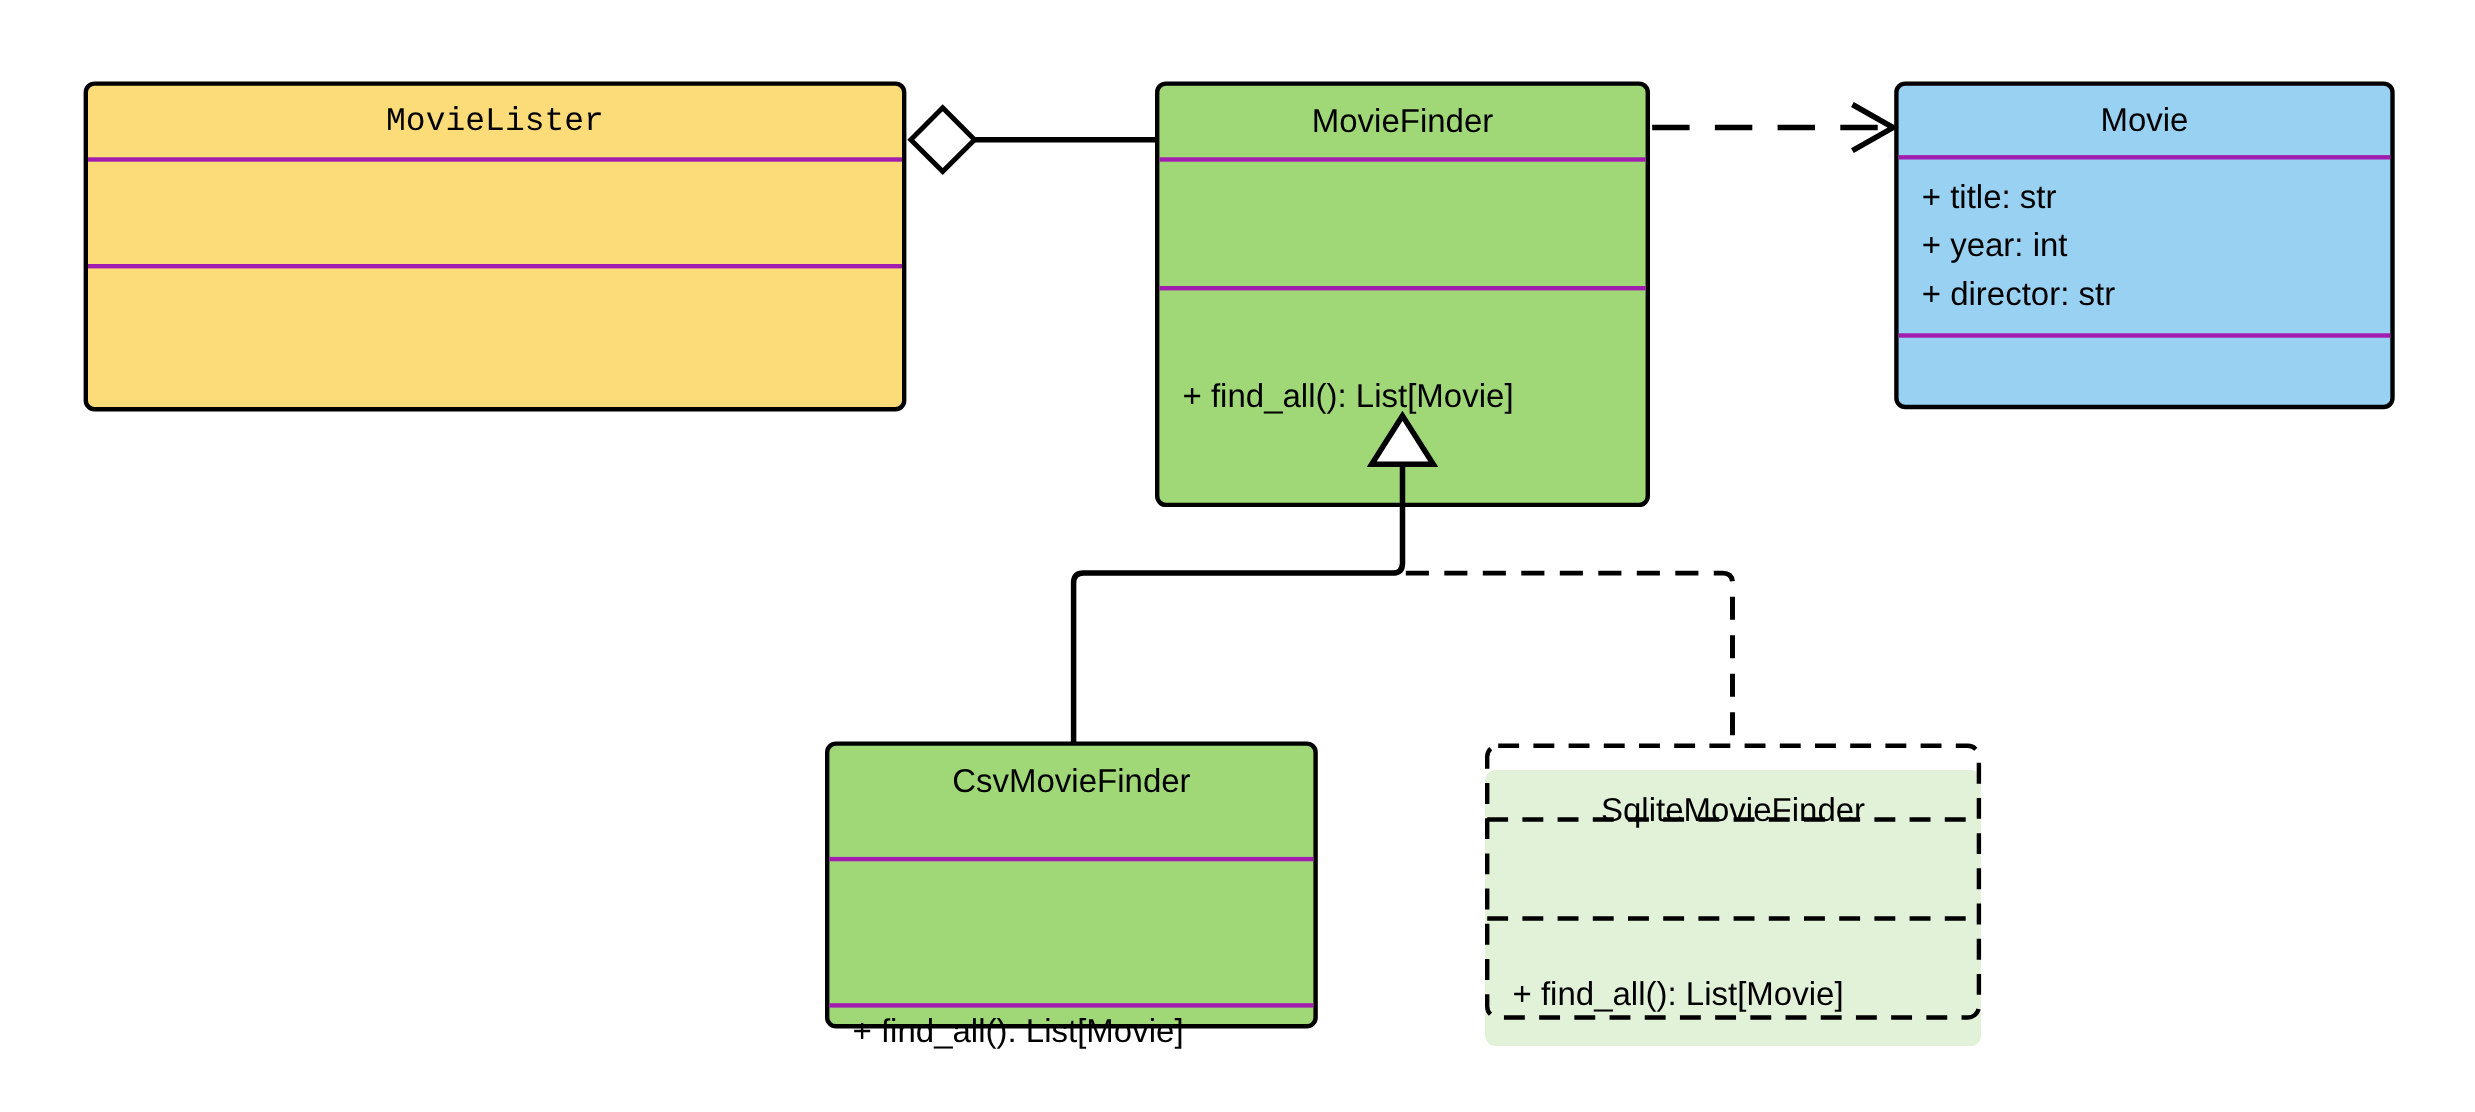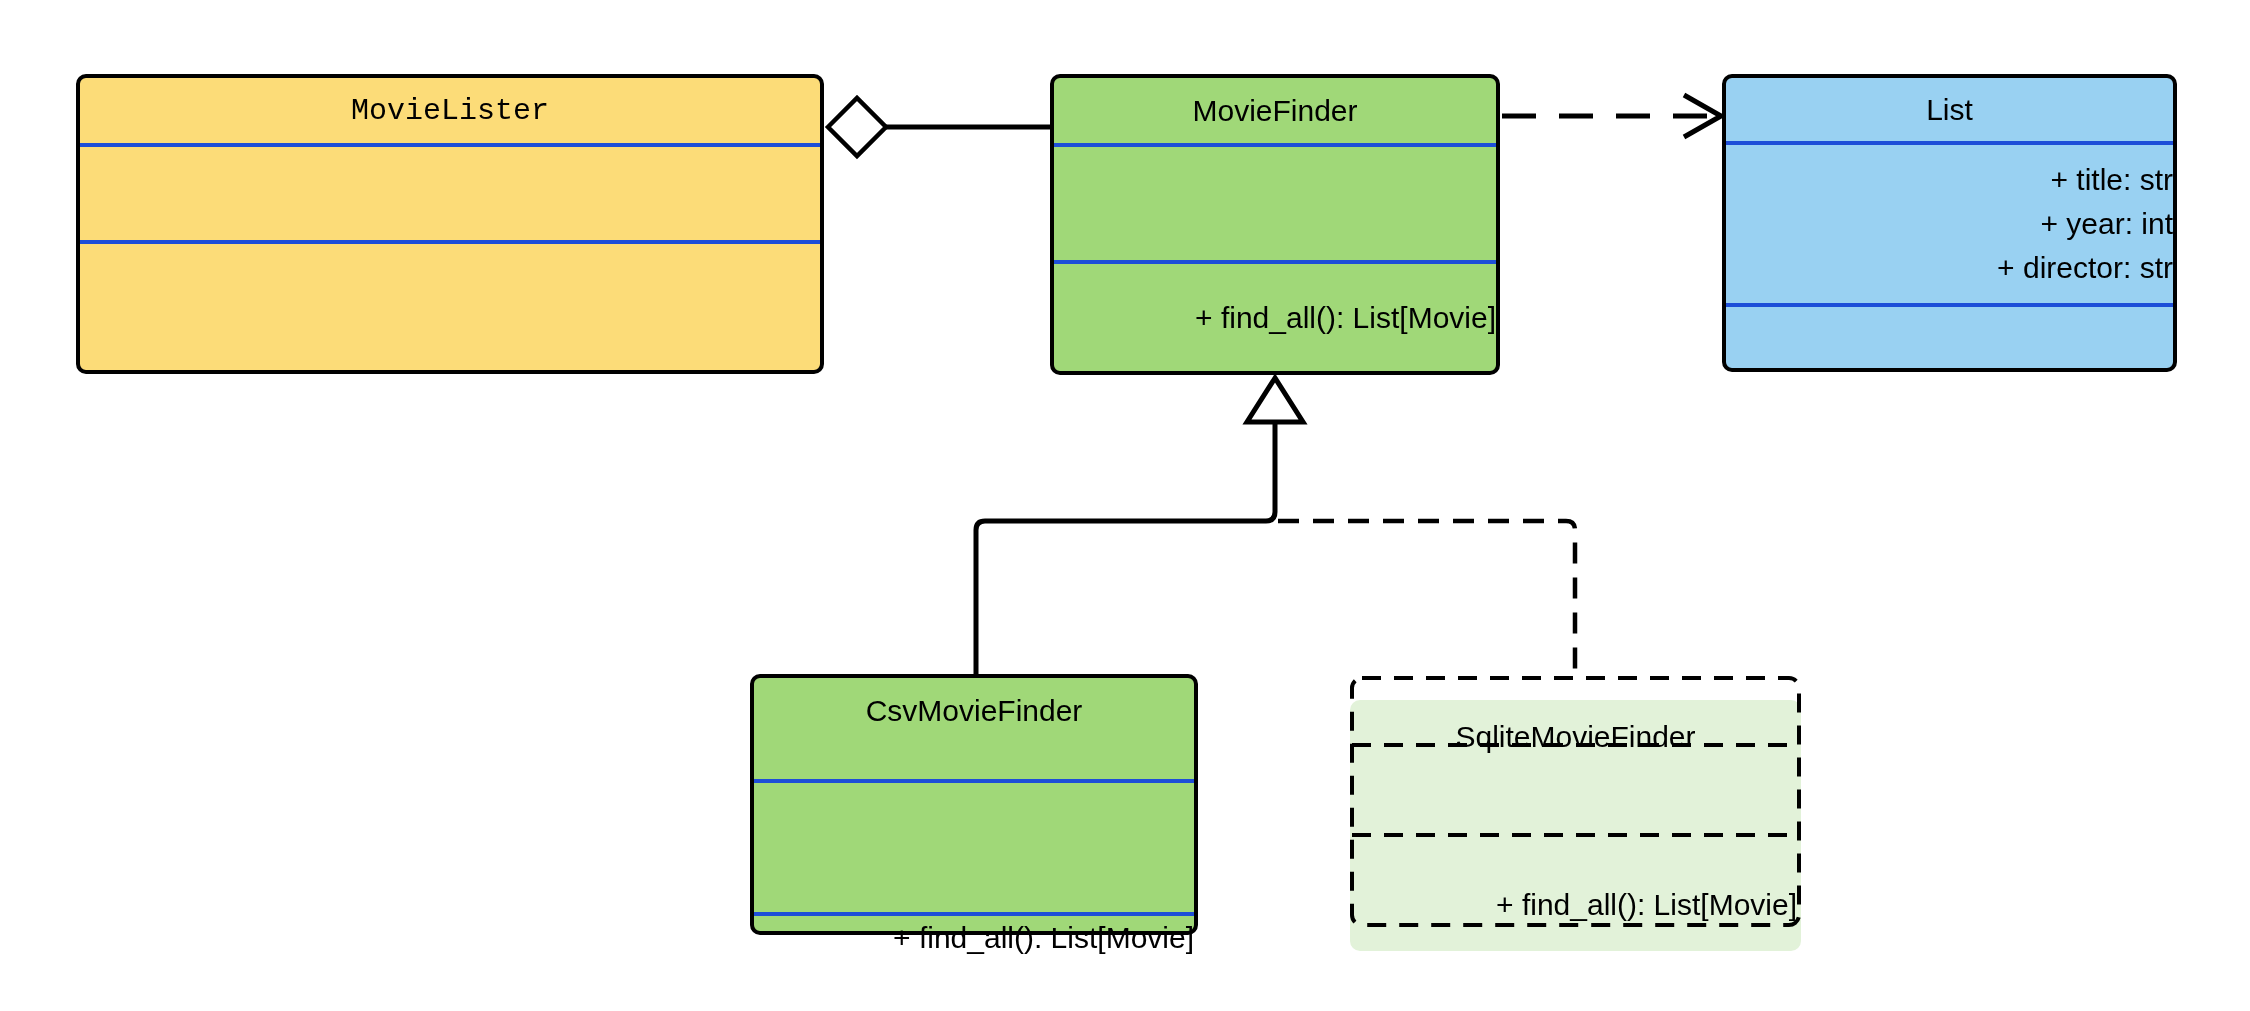--- a/index.html
+++ b/index.html
@@ -15,21 +15,21 @@
   .uml-class {
     position: absolute;
     box-sizing: border-box;
     border: 4px solid #000;
     border-radius: 10px;
     display: flex;
     flex-direction: column;
   }
   .uml-class.no-css-border { border-color: transparent; margin-top: 24px; }
   .comp { box-sizing: border-box; flex: 0 0 auto; }
-  .comp.divided { border-top: 4px solid #1d4ed8; align-items: flex-end; }
+  .comp.divided { border-top: 4px solid #a21caf; }
   .no-css-border .comp.divided { border-top-color: transparent; }
   .comp.grow { flex: 1 1 auto; }
   .title-comp {
     display: flex;
     align-items: center;
     justify-content: center;
     font-size: 30px;
     white-space: nowrap;
   }
   .members {
@@ -60,33 +60,33 @@
 
   <div class="uml-class fill-yellow" style="left:76px; top:74px; width:748px; height:300px;font-family:Liberation Mono, monospace;">
     <div class="comp title-comp" style="height:65px">
       <span>MovieLister</span>
     </div>
     <div class="comp divided" style="height:97px"></div>
     <div class="comp divided grow members">
     </div>
   </div>
 
-  <div class="uml-class fill-green" style="left:1050px; top:74px; width:450px; height:301px;">
+  <div class="uml-class fill-green" style="left:1050px; top:74px; width:450px; height:387px;">
     <div class="comp title-comp" style="height:65px">
       <span>MovieFinder</span>
     </div>
     <div class="comp divided" style="height:117px"></div>
     <div class="comp divided grow members">
       <div>+ find_all(): List[Movie]</div>
     </div>
   </div>
 
   <div class="uml-class fill-blue" style="left:1722px; top:74px; width:455px; height:298px;">
     <div class="comp title-comp" style="height:63px">
-      <span>List</span>
+      <span>Movie</span>
     </div>
     <div class="comp divided members" style="height:162px">
       <div>+ title: str</div>
       <div>+ year: int</div>
       <div>+ director: str</div>
     </div>
     <div class="comp divided grow"></div>
   </div>
 
   <div class="uml-class fill-green" style="left:750px; top:674px; width:448px; height:261px;gap:36px;">

